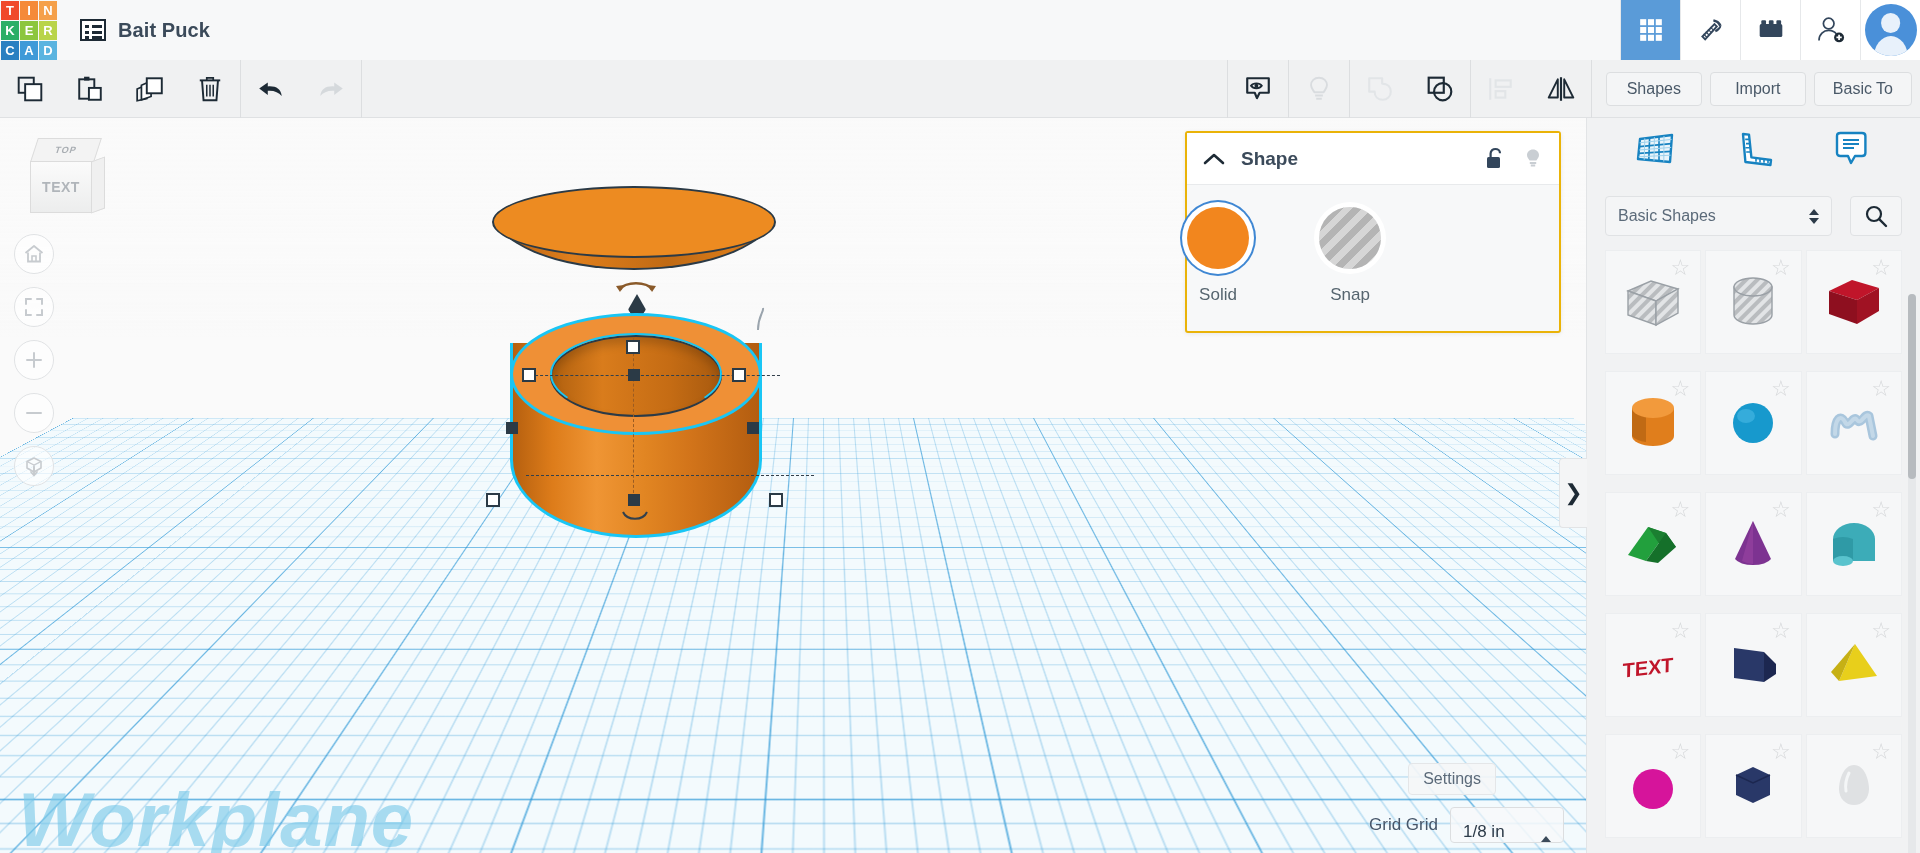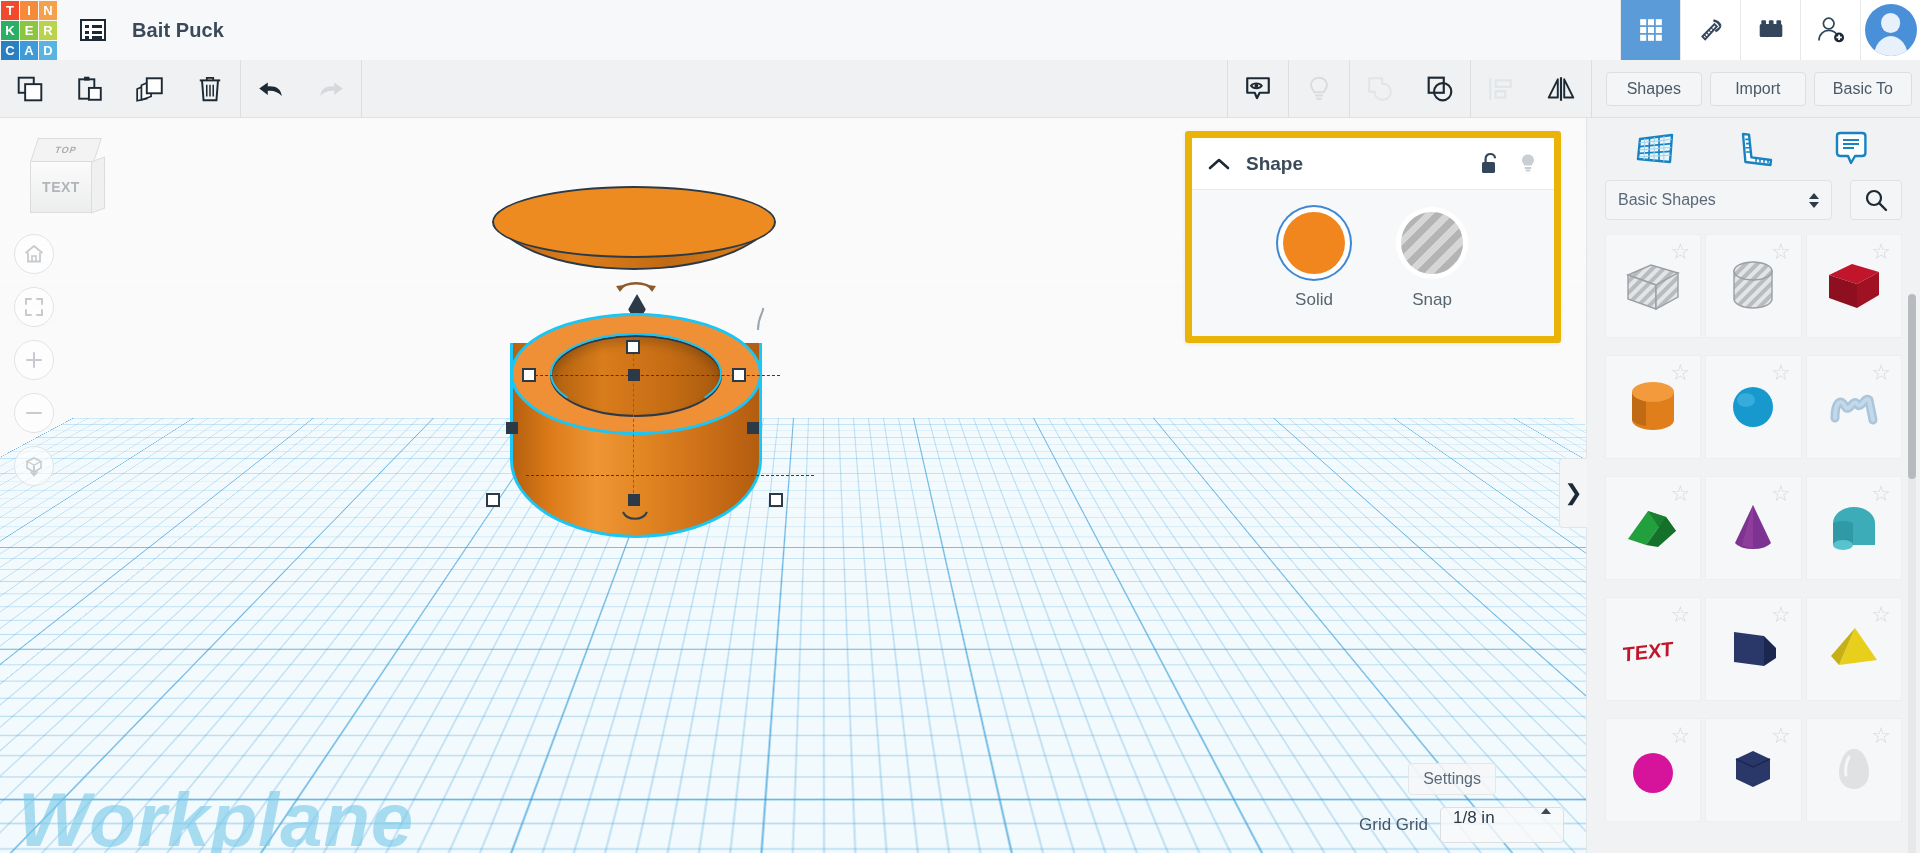--- a/index.html
+++ b/index.html
@@ -34,21 +34,21 @@
   }
   .menu-glyph {
     width: 26px; height: 22px; border: 2px solid #1d2a35;
     position: relative; background: #fff;
   }
   .menu-glyph i {
     position: absolute; left: 3px; width: 4px; height: 3px; background: #1d2a35;
   }
   .menu-glyph i.b { left: 10px; width: 10px; }
   .doc-title {
-    margin-left: 22px; font-size: 20px; font-weight: bold; color: #3b4a5a;
+    margin-left: 8px; font-size: 20px; font-weight: bold; color: #3b4a5a;
     letter-spacing: .1px;
   }
   .topbar-right {
     margin-left: auto; display: flex; align-items: center; height: 60px;
   }
   .tr-btn {
     width: 60px; height: 60px; display: flex; align-items: center;
     justify-content: center; cursor: pointer;
     border-left: 1px solid #e6e8ea; background: #fff;
   }
@@ -219,61 +219,61 @@
     height: 32px; padding: 0 14px; border: 1px solid #e4e6e8; border-radius: 4px;
     background: rgba(245,246,247,.85); color: #5b6a79; font-size: 16px;
     display: flex; align-items: center; cursor: pointer;
   }
   .snap-row {
     position: absolute; right: 22px; bottom: 10px;
     display: flex; align-items: center; gap: 12px;
   }
   .snap-label { font-size: 17px; color: #46566a; }
   .snap-select {
-    width: 124px; height: 36px; border: 1px solid #dcdee0; border-radius: 4px;
-    background: rgba(248,249,250,.8); display: flex; align-items: flex-start;
+    width: 114px; height: 36px; border: 1px solid #dcdee0; border-radius: 4px;
+    background: rgba(248,249,250,.8); display: flex; align-items: flex-end;
     padding: 0 12px; font-size: 17px; color: #2d3b49; cursor: pointer;
     justify-content: space-between;
   }
   .caret-up {
     width: 0; height: 0; border-left: 5px solid transparent;
     border-right: 5px solid transparent; border-bottom: 6px solid #3b4a5a;
   }
 
   
   .shape-panel {
     position: absolute; left: 1185px; top: 131px; width: 376px;
-    background: #f7f8f9; border: 7px solid #eab308; border-radius: 3px;
+    background: #f7f8f9; border: 2px solid #eab308; border-radius: 3px;
     box-shadow: 0 1px 4px rgba(0,0,0,.08); z-index: 30;
   }
   .sp-head {
     height: 52px; background: #fff; display: flex; align-items: center;
     padding: 0 16px; border-bottom: 1px solid #e8eaec;
   }
   .sp-title { font-size: 19px; font-weight: bold; color: #3b4a5a; margin-left: 16px; }
   .sp-head-icons { margin-left: auto; display: flex; gap: 18px; align-items: center; }
-  .sp-body { padding: 22px 0 26px; display: flex; justify-content: center; gap: 56px; }
+  .sp-body { padding: 22px 0 26px; display: flex; gap: 70px; }
   .sp-opt { display: flex; flex-direction: column; align-items: center; cursor: pointer; }
   .sp-swatch { width: 62px; height: 62px; border-radius: 50%; }
   .sp-solid { background: #f2861e; box-shadow: 0 0 0 5px #fff, 0 0 0 7px #3f87d3; }
   .sp-hole {
     background:
       repeating-linear-gradient(-45deg,#b4b4b4 0 7px,#d6d6d6 7px 14px);
     box-shadow: 0 0 0 5px #fff;
   }
   .sp-label { margin-top: 16px; font-size: 17px; color: #56656f; }
 
   
   .sidebar {
     position: absolute; right: 0; top: 118px; width: 334px; height: 735px;
     background: #f1f2f3; border-left: 1px solid #e2e4e6; z-index: 25;
   }
   .sb-top { height: 62px; display: flex; align-items: center; justify-content: space-around; padding: 0 20px; }
   .sb-ic { width: 62px; height: 52px; display: flex; align-items: center; justify-content: center; cursor: pointer; }
-  .sb-search-row { display: flex; gap: 18px; padding: 0 18px 14px; }
+  .sb-search-row { display: flex; gap: 18px; padding: 0 18px 14px; margin-top: 16px; }
   .sb-select {
     flex: 1; height: 40px; background: #f4f5f6; border: 1px solid #e0e2e4;
     border-radius: 4px; display: flex; align-items: center; padding: 0 12px;
     font-size: 16px; color: #5b6a79; justify-content: space-between; cursor: pointer;
   }
   .stepper { display: flex; flex-direction: column; gap: 3px; }
   .st-up { width: 0;height:0;border-left:5px solid transparent;border-right:5px solid transparent;border-bottom:6px solid #2d3b49; }
   .st-dn { width: 0;height:0;border-left:5px solid transparent;border-right:5px solid transparent;border-top:6px solid #2d3b49; }
   .sb-searchbtn {
     width: 52px; height: 40px; background: #f4f5f6; border: 1px solid #e0e2e4;

